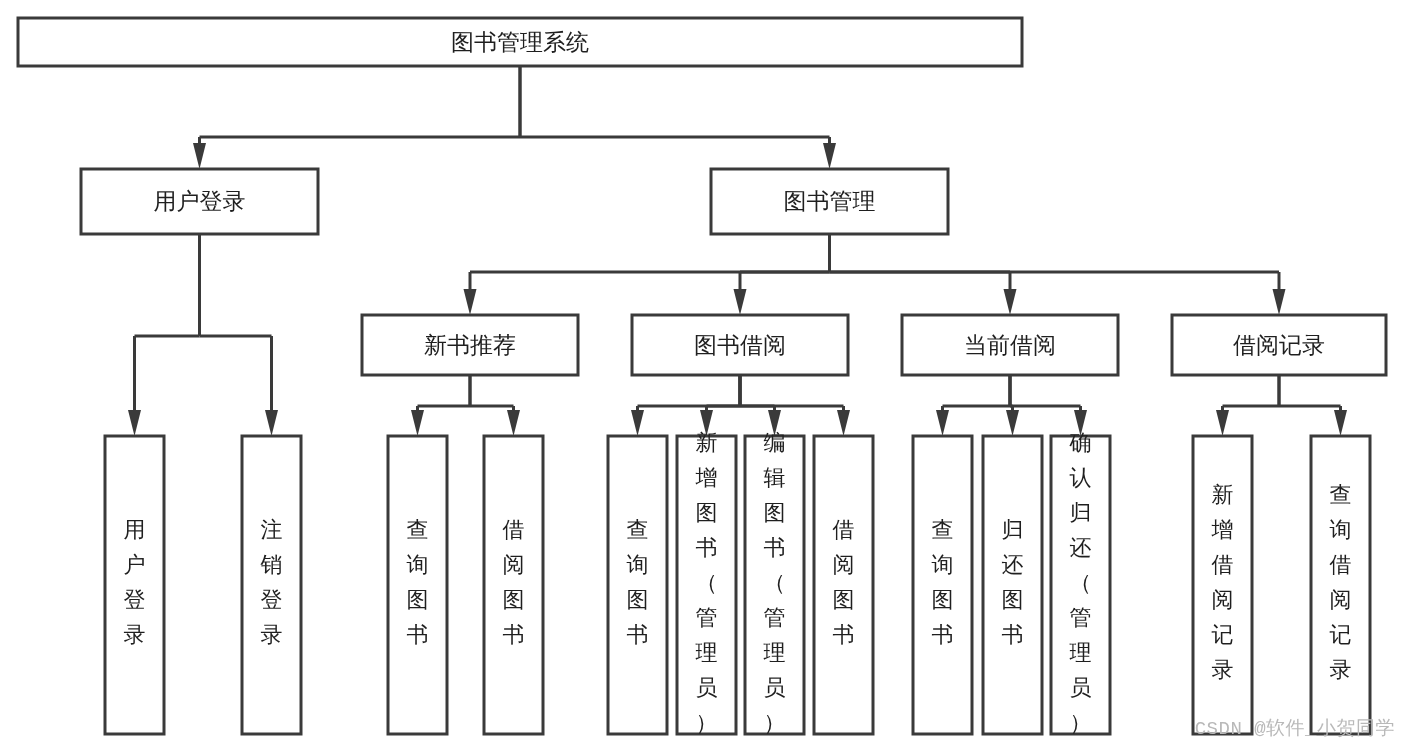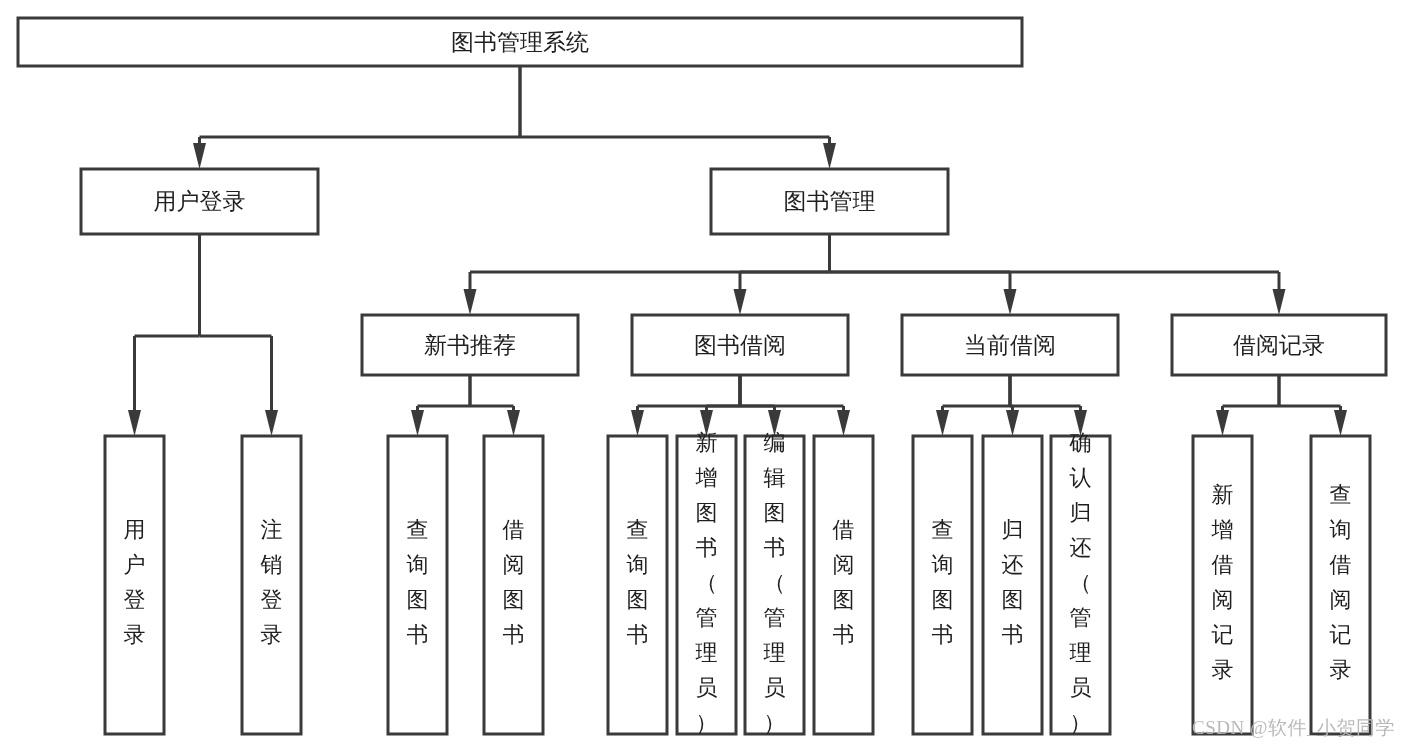--- a/index.html
+++ b/index.html
@@ -17,21 +17,21 @@
   .node-label-h{
     font-family:"DejaVu Sans","Liberation Sans",sans-serif;
     font-size:23px;fill:#1f1f1f;text-anchor:middle;dominant-baseline:middle;
   }
   .node-label-v{
     font-family:"DejaVu Sans","Liberation Sans",sans-serif;
     font-size:22px;fill:#1f1f1f;text-anchor:middle;
   }
   .watermark{
     position:absolute;right:10px;bottom:6px;
-    font-family:Liberation Serif, serif;
+    font-family:Liberation Mono, monospace;
     font-size:19px;color:#b9b9b9;white-space:nowrap;letter-spacing:.5px;
     pointer-events:none;
   }
 </style>
 </head>
 <body>
 
 <div id="stage">
   <svg id="diagram" viewBox="0 0 1405 747">
     <g id="edges-layer">

